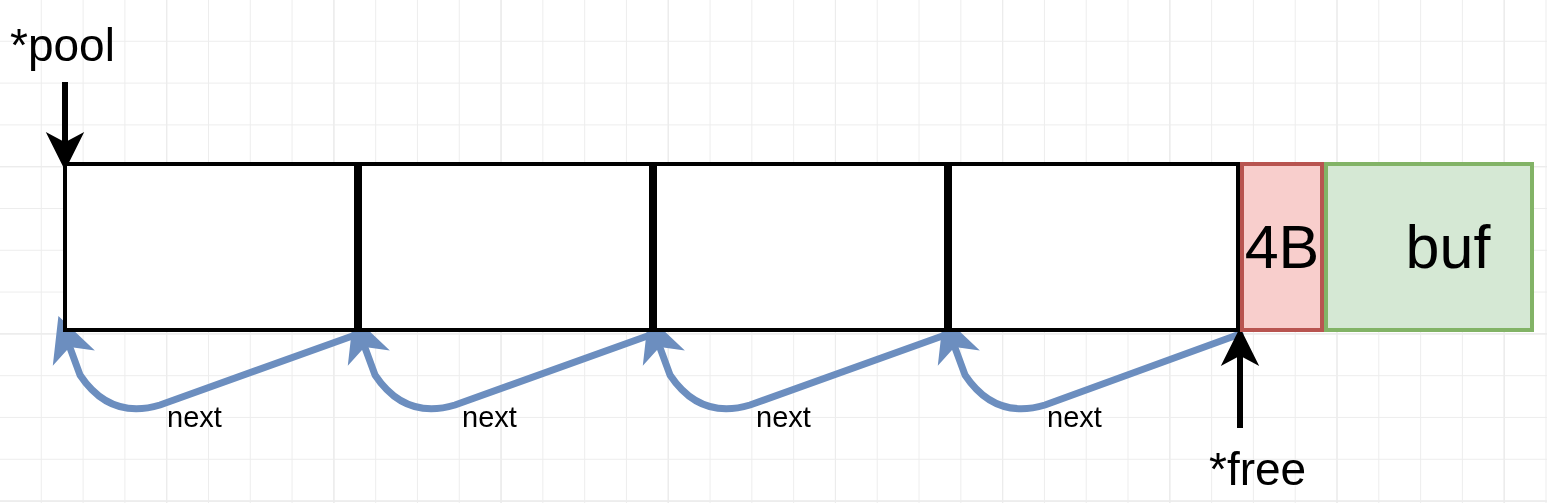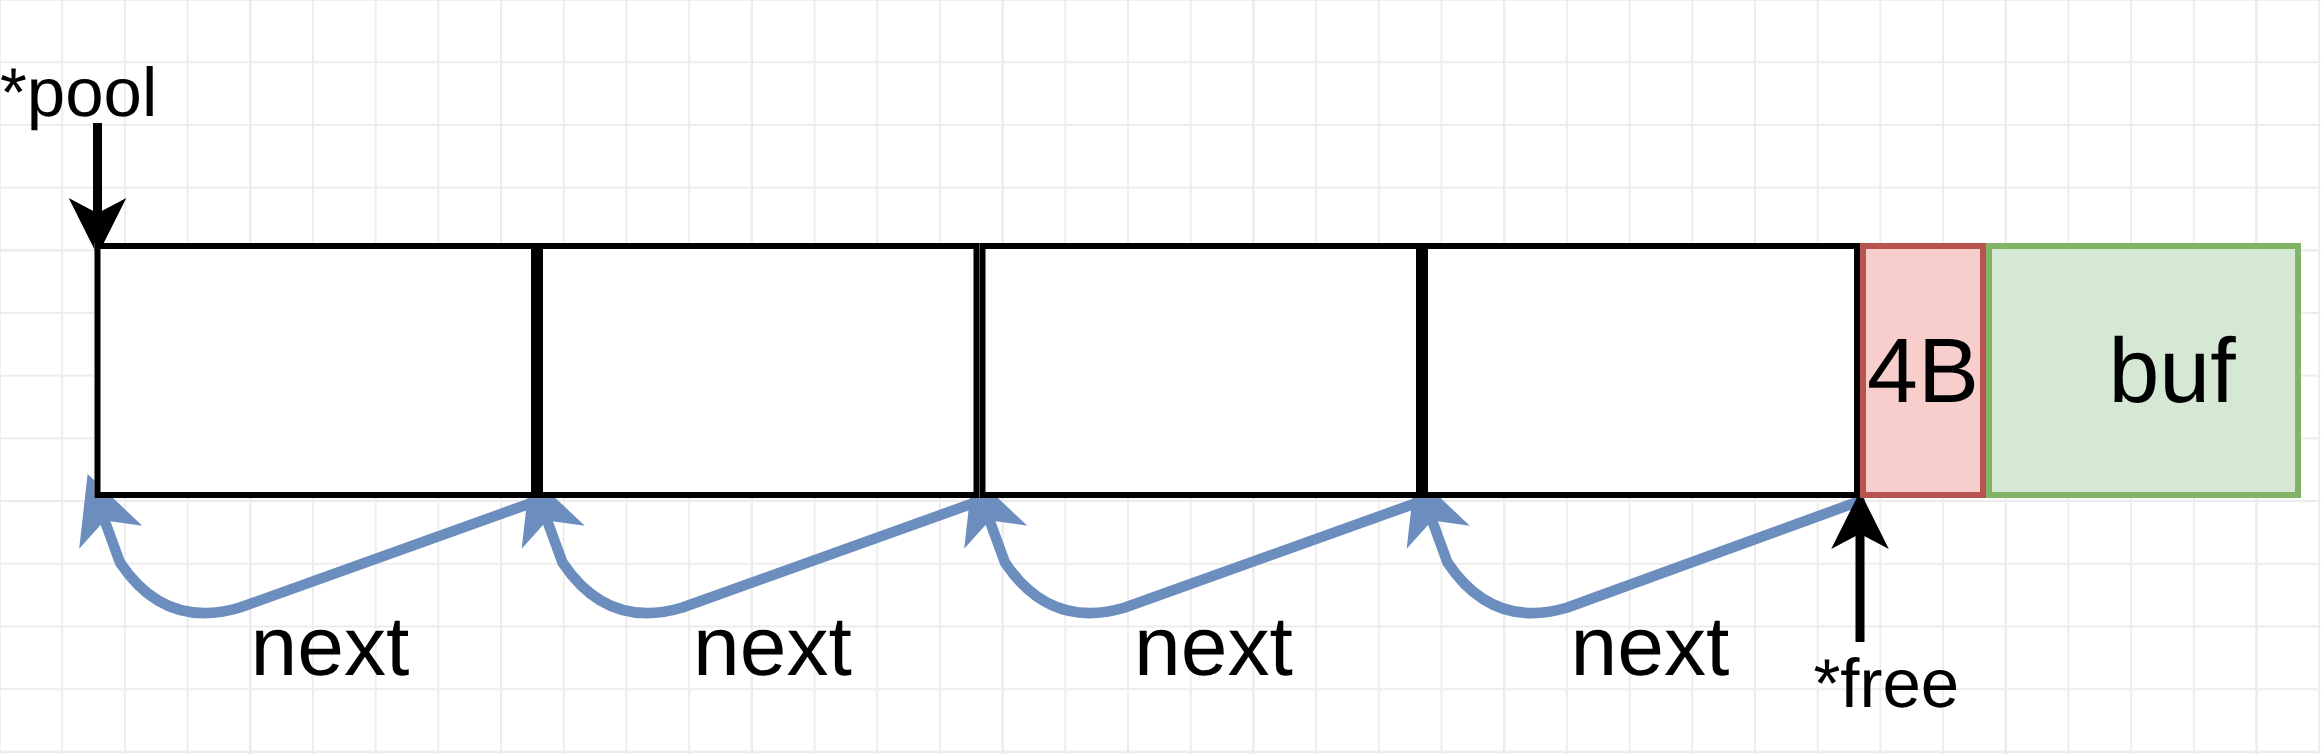--- a/index.html
+++ b/index.html
@@ -37,21 +37,21 @@
     position: absolute;
     color: #000000;
     font-family: "Liberation Sans", sans-serif;
     white-space: nowrap;
     line-height: 1;
   }
   .lbl-ptr {
     font-size: 46px;
   }
   .lbl-next {
-    font-size: 56px;
+    font-size: 29px;
     text-align: center;
   }
   .cell-lbl {
     position: absolute;
     font-size: 61px;
     color: #000000;
     display: flex;
     align-items: center;
     justify-content: center;
     pointer-events: none;
@@ -116,21 +116,21 @@
   <div class="box box-plain" style="left:358px; top:162px; width:295px; height:170px;"></div>
   <div class="box box-plain" style="left:653px; top:162px; width:295px; height:170px;"></div>
   <div class="box box-plain" style="left:948px; top:162px; width:292px; height:170px;"></div>
 
   <div class="box box-red" style="left:1240px; top:162px; width:84px; height:170px;"></div>
   <div class="cell-lbl" style="left:1240px; top:162px; width:84px; height:170px;">4B</div>
 
   <div class="box box-green" style="left:1324px; top:162px; width:210px; height:170px;"></div>
   <div class="cell-lbl" style="left:1324px; top:162px; width:248px; height:170px;">buf</div>
 
-  <div class="lbl lbl-ptr" style="left:0; top:22px;margin-top:16px;">*pool</div>
-  <div class="lbl lbl-ptr" style="left:1209px; top:432px;">*free</div>
+  <div class="lbl lbl-ptr" style="left:10px; top:22px;">*pool</div>
+  <div class="lbl lbl-ptr" style="left:1209px; top:446px;">*free</div>
 
   <div class="lbl lbl-next" style="left:167px; top:403px;">next</div>
   <div class="lbl lbl-next" style="left:462px; top:403px;">next</div>
   <div class="lbl lbl-next" style="left:756px; top:403px;">next</div>
   <div class="lbl lbl-next" style="left:1047px; top:403px;">next</div>
 
 </div>
 
 </body></html>

